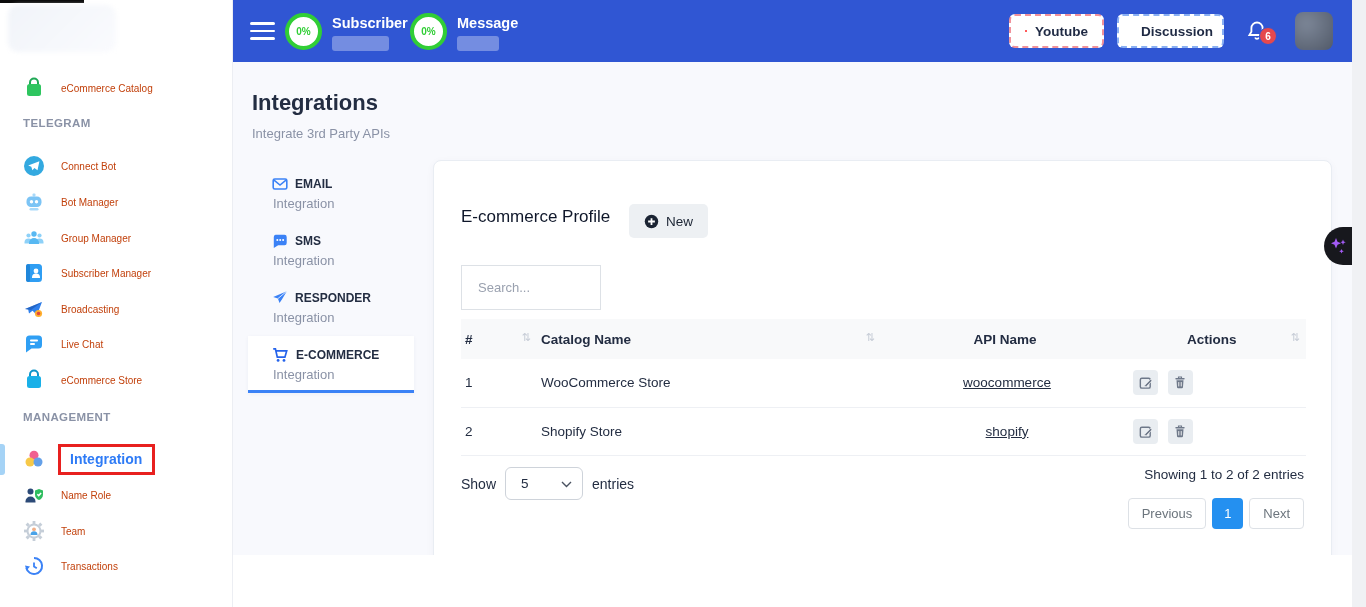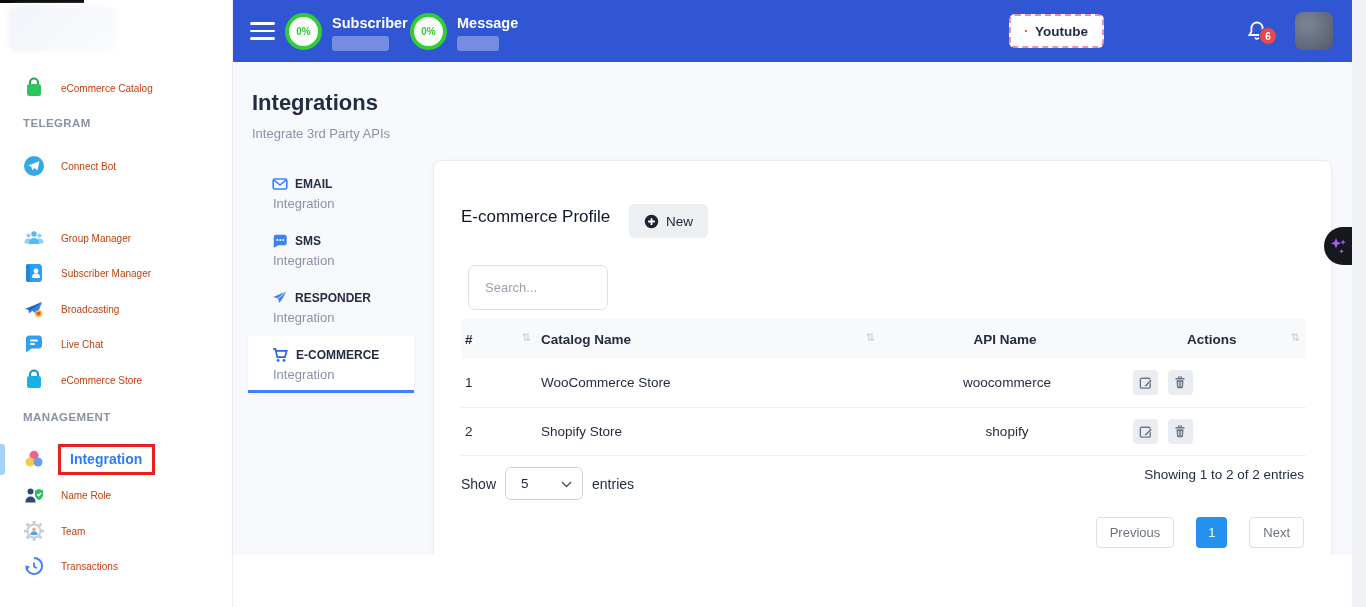--- a/index.html
+++ b/index.html
@@ -42,39 +42,39 @@
 
   .subnav { position:absolute; left:15px; top:103px; width:166px; }
   .subnav-item { padding:11px 24px 10px 24px; height:57px; cursor:pointer; }
   .subnav-item.active { background:#fff; border-bottom:3px solid #3b82f6; box-shadow:0 1px 4px rgba(40,60,120,.05); }
   .sn-top { display:flex; align-items:center; gap:7px; font-size:12px; font-weight:bold; color:#232d42; }
   .sn-sub { font-size:13px; color:#8a92a6; margin-top:4px; margin-left:1px; }
 
   .card { position:absolute; left:200px; top:98px; width:899px; height:470px; background:#fff; border:1px solid #e9edf3; border-radius:8px 8px 0 0; box-shadow:0 2px 8px rgba(30,50,100,.04); }
   .panel-title { position:absolute; left:27px; top:46px; font-size:17px; font-weight:normal; color:#0f172a; }
   .btn-new { position:absolute; left:195px; top:43px; height:34px; padding:0 15px; background:#edf0f3; border:none; border-radius:5px; display:flex; align-items:center; gap:7px; font-size:13.5px; color:#1b2433; cursor:pointer; font-family:inherit; }
-  .search { position:absolute; left:34px; top:104px; width:140px; height:45px; border:1px solid #dde1e6; border-radius:7px; padding:8px 16px; font-size:13px; color:#232d42; outline:none; font-family:inherit; }
+  .search { position:absolute; left:27px; top:104px; width:140px; height:45px; border:1px solid #dde1e6; border-radius:0; padding:8px 16px; font-size:13px; color:#232d42; outline:none; font-family:inherit; }
   .search::placeholder { color:#9aa1af; }
 
   table.grid { position:absolute; left:27px; top:158px; width:845px; border-collapse:collapse; table-layout:fixed; }
   table.grid col.c1{width:76px} table.grid col.c2{width:344px} table.grid col.c3{width:248px} table.grid col.c4{width:177px}
   table.grid th { position:relative; background:#f8f9fa; height:40px; text-align:left; font-size:13.5px; font-weight:bold; color:#232d42; padding-left:4px; cursor:pointer; }
   table.grid th.c-api { text-align:center; padding-left:0; }
   table.grid th.c-act { padding-left:58px; }
   table.grid th .sort { position:absolute; right:6px; top:50%; transform:translateY(-58%); font-size:11px; color:#c6ccd6; font-weight:normal; }
   table.grid td { height:48px; border-bottom:1px solid #eef0f4; font-size:13.5px; color:#232d42; padding-left:4px; }
-  td.c-api { text-align:center; }
+  td.c-api { text-align:center;text-decoration:underline; }
   td.c-act { padding-left:58px; }
   .act-btn { display:inline-flex; width:25px; height:25px; border-radius:4px; background:#e9edf1; border:none; align-items:center; justify-content:center; cursor:pointer; margin-right:6px; }
 
   .show-group { position:absolute; left:27px; top:306px; display:flex; align-items:center; gap:9px; font-size:14px; color:#232d42; }
   .pgsize { position:relative; width:78px; height:33px; border:1px solid #ced3da; border-radius:6px; display:flex; align-items:center; padding-left:15px; font-size:13.5px; cursor:pointer; background:#fff; }
   .pgsize svg { position:absolute; right:10px; top:13px; }
   .summary { position:absolute; right:27px; top:306px; font-size:13.5px; color:#232d42; }
-  .pager { position:absolute; right:27px; top:356px; display:flex; gap:22px; }
+  .pager { position:absolute; right:27px; top:337px; display:flex; gap:6px; }
   .pg-btn { height:31px; border:1px solid #dde1e6; background:#fff; border-radius:4px; font-size:13px; color:#6c757d; padding:0 13px; cursor:pointer; font-family:inherit; }
   .pg-cur { height:31px; width:31px; border:none; background:#2490f0; color:#fff; border-radius:4px; font-size:13px; cursor:pointer; font-family:inherit; }
 
   
   .ai-tab { position:absolute; left:1324px; top:227px; width:28px; height:38px; background:#17181d; border-radius:19px 0 0 19px; z-index:9; cursor:pointer; display:flex; align-items:center; justify-content:center; }
   .scrollbar { position:absolute; left:1352px; top:0; width:14px; height:607px; background:#f0f1f4; z-index:10; }
   .sb-thumb { position:absolute; left:1.5px; top:20px; width:11px; height:97px; background:#c9ccd2; border-radius:5px; cursor:pointer; }
   .arr { position:absolute; left:3px; width:0; height:0; border-left:4px solid transparent; border-right:4px solid transparent; cursor:pointer; }
   .arr-up { top:6px; border-bottom:6px solid #8a8f99; }
   .arr-dn { bottom:6px; border-top:6px solid #8a8f99; }
@@ -95,20 +95,30 @@
   </div>
 
   <div class="ssec" style="top:117px">TELEGRAM</div>
 
   <div class="srow" style="top:150px">
     <svg class="sicon" viewBox="0 0 24 24">
         <circle cx="12" cy="12" r="10" fill="#33a9e0"></circle>
         <path d="M17.4 7.2L6.2 11.6l3.1 1.1 1.1 3.6 2-2.3 3.1 2.3 1.9-9.1z" fill="#fff"></path>
       </svg>
     <span class="lbl">Connect Bot</span>
+  </div>
+  <div class="srow" style="top:186px">
+    <svg class="sicon" viewBox="0 0 24 24">
+        <rect x="10.5" y="3.5" width="3" height="3" rx="1" fill="#a9d9f9"></rect>
+        <rect x="4.5" y="6.5" width="15" height="10.5" rx="4.5" fill="#7cc4f5"></rect>
+        <circle cx="9.5" cy="11.8" r="1.7" fill="#fff"></circle>
+        <circle cx="14.5" cy="11.8" r="1.7" fill="#fff"></circle>
+        <rect x="7.5" y="18" width="9" height="2.6" rx="1.3" fill="#a9d9f9"></rect>
+      </svg>
+    <span class="lbl">Bot Manager</span>
   </div>
   <div class="srow" style="top:222px">
     <svg class="sicon" viewBox="0 0 24 24">
         <circle cx="6.5" cy="9.5" r="2.1" fill="#8ed1f8"></circle>
         <circle cx="17.5" cy="9.5" r="2.1" fill="#8ed1f8"></circle>
         <path d="M2.5 16.5a4 4 0 0 1 8 0v1h-8z" fill="#8ed1f8"></path>
         <path d="M13.5 16.5a4 4 0 0 1 8 0v1h-8z" fill="#8ed1f8"></path>
         <circle cx="12" cy="8" r="2.7" fill="#57b8f2"></circle>
         <path d="M7 17a5 5 0 0 1 10 0v1H7z" fill="#57b8f2"></path>
       </svg>
@@ -218,20 +228,31 @@
       <div class="redact" style="width:42px"></div>
     </div>
   </div>
 
   <div class="hdr-btn btn-youtube">
     <svg width="20" height="14" viewBox="0 0 20 14">
         <rect width="20" height="14" rx="4" fill="#ff0000"></rect>
         <path d="M8 4.1v5.8L13.2 7z" fill="#fff"></path>
       </svg>
     <span>Youtube</span>
+  </div>
+  <div class="hdr-btn btn-discussion">
+    <svg width="19" height="15" viewBox="0 0 19 15">
+        <g fill="#2f6fed">
+          <circle cx="6.2" cy="4.4" r="2.5"></circle>
+          <path d="M1.3 13a5 5 0 0 1 9.8 0z"></path>
+          <circle cx="13.6" cy="5" r="2.1"></circle>
+          <path d="M11 13a4.3 4.3 0 0 1 6.8-3.3A5.4 5.4 0 0 1 18.6 13z"></path>
+        </g>
+      </svg>
+    <span>Discussion</span>
   </div>
 
   <svg class="bell" viewBox="0 0 24 26">
       <path d="M12 3.5a5.6 5.6 0 0 0-5.6 5.6v3.6L4.4 16h15.2l-2-3.3V9.1A5.6 5.6 0 0 0 12 3.5z" fill="none" stroke="#fff" stroke-width="1.8"></path>
       <path d="M10.1 18.5a2 2 0 0 0 3.8 0" stroke="#fff" stroke-width="1.8" fill="none"></path>
     </svg>
   <div class="badge">6</div>
 
   <div class="avatar">
       <div class="avatar-inner"></div>

